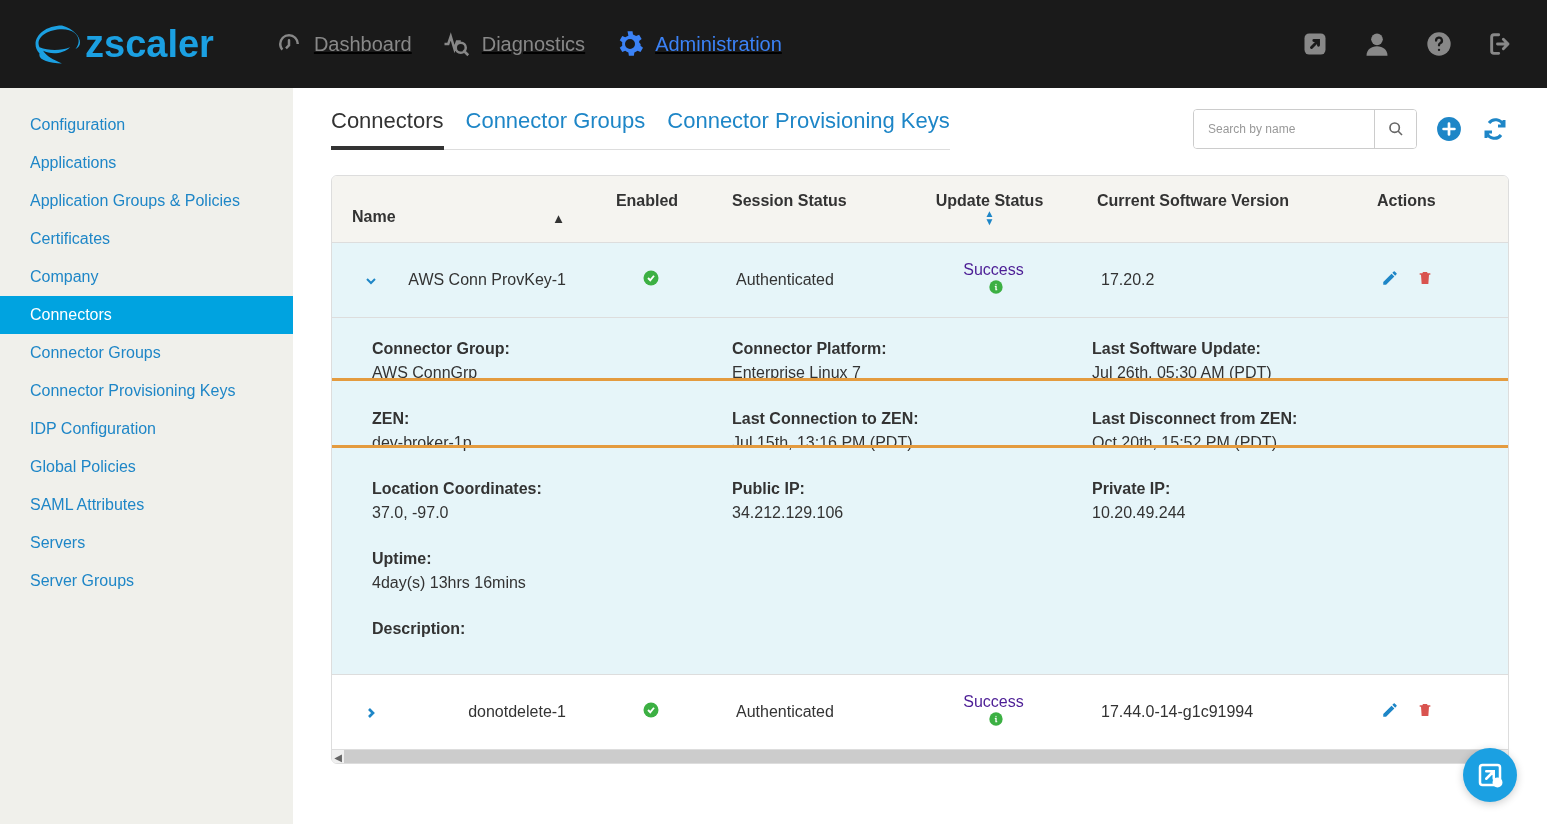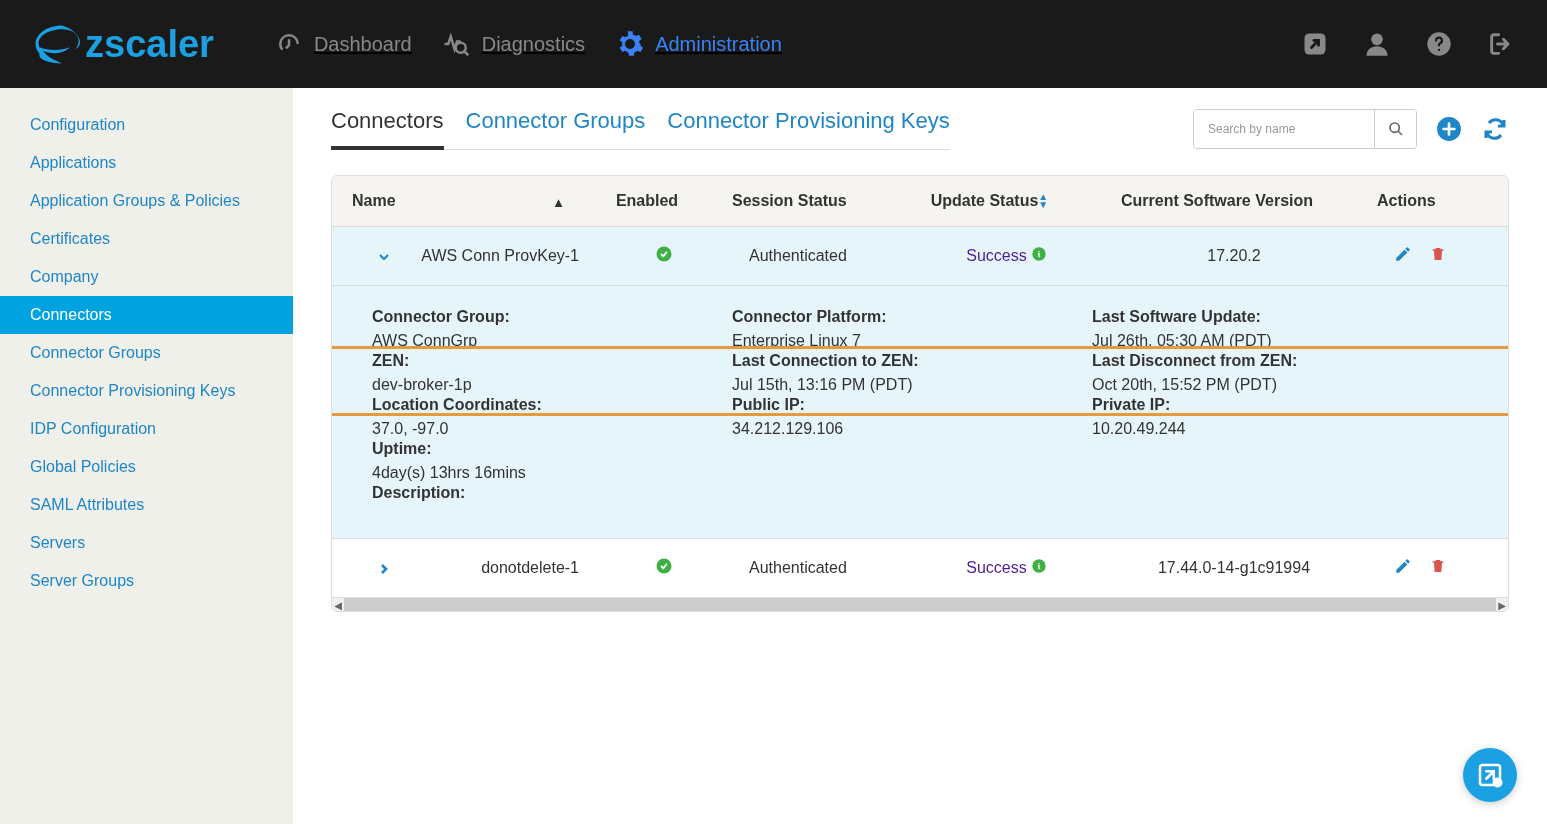--- a/index.html
+++ b/index.html
@@ -39,39 +39,39 @@
 .search-btn { width: 42px; border: none; border-left: 1px solid #ccc; background: #fff; color: #666; cursor: pointer; display: flex; align-items: center; justify-content: center; }
 .action-icon { color: #1e86c7; cursor: pointer; width: 28px; height: 28px; display: flex; align-items: center; justify-content: center; }
 
 
 .table-wrap { border: 1px solid #ddd; border-radius: 6px; overflow: hidden; }
 .table-header { display: flex; background: #f5f4f0; border-bottom: 1px solid #ddd; }
 .th { padding: 16px 20px; font-size: 16px; color: #333; font-weight: bold; }
 .col-name { width: 250px; display: flex; align-items: flex-end; justify-content: space-between; }
 .col-enabled { width: 130px; text-align: center; }
 .col-session { width: 190px; }
-.col-update { width: 175px; display: flex; align-items: center; justify-content: center; }
-.col-version { width: 280px; text-align: center; }
+.col-update { width: 175px; display: flex; align-items: center; justify-content: flex-start; flex-direction: column; }
+.col-version { width: 280px; }
 .col-actions { flex: 1; text-align: left; }
 .sort-caret { font-size: 14px; color: #333; }
 .sort-arrows { display: flex; flex-direction: column; line-height: 8px; font-size: 10px; color: #1e86c7; }
 
-.table-row { display: flex; align-items: center; border-bottom: 1px solid #ddd; padding: 18px 17px; }
+.table-row { display: flex; align-items: center; border-bottom: 1px solid #ddd; padding: 18px 4px; }
 .table-row.expanded { background: #e6f5f9; }
 .td { padding: 0 20px; font-size: 16px; color: #333; }
 .expander { color: #1e86c7; width: 30px; display: inline-flex; justify-content: center; cursor: pointer; margin-right: 4px; }
 .enabled-icon { color: #3cb043; display: inline-flex; }
 .success-text { color: #4c1d95; }
 .info-icon { color: #3cb043; margin-left: 4px; }
 .row-actions { display: flex; gap: 18px; justify-content: flex-start; padding-left: 20px; }
 .edit-icon { color: #1e86c7; cursor: pointer; }
 .delete-icon { color: #d9534f; cursor: pointer; }
 
 .expanded-panel { background: #e6f5f9; padding: 22px 40px 28px 40px; border-bottom: 1px solid #ddd; position: relative; }
-.detail-grid { display: grid; grid-template-columns: 360px 360px 1fr; row-gap: 0; }
+.detail-grid { display: grid; grid-template-columns: 360px 360px 1fr; row-gap: 26px; }
 .detail-label { font-weight: bold; font-size: 16px; color: #333; }
 .detail-value { font-size: 16px; color: #333; margin-top: 6px; }
 .detail-cell { padding-bottom: 2px; }
 .highlight-ring { position: absolute; border: 3px solid #e49b3f; border-radius: 18px; pointer-events: none; }
 
 .scroll-track { height: 14px; background: #f0f0f0; border-top: 1px solid #ddd; position: relative; }
 .scroll-arrow { position: absolute; top: 0; width: 12px; height: 14px; display: flex; align-items: center; justify-content: center; font-size: 10px; color: #666; cursor: pointer; }
 .scroll-thumb { position: absolute; left: 12px; right: 12px; top: 0; height: 14px; background: #ccc; }
 
 

